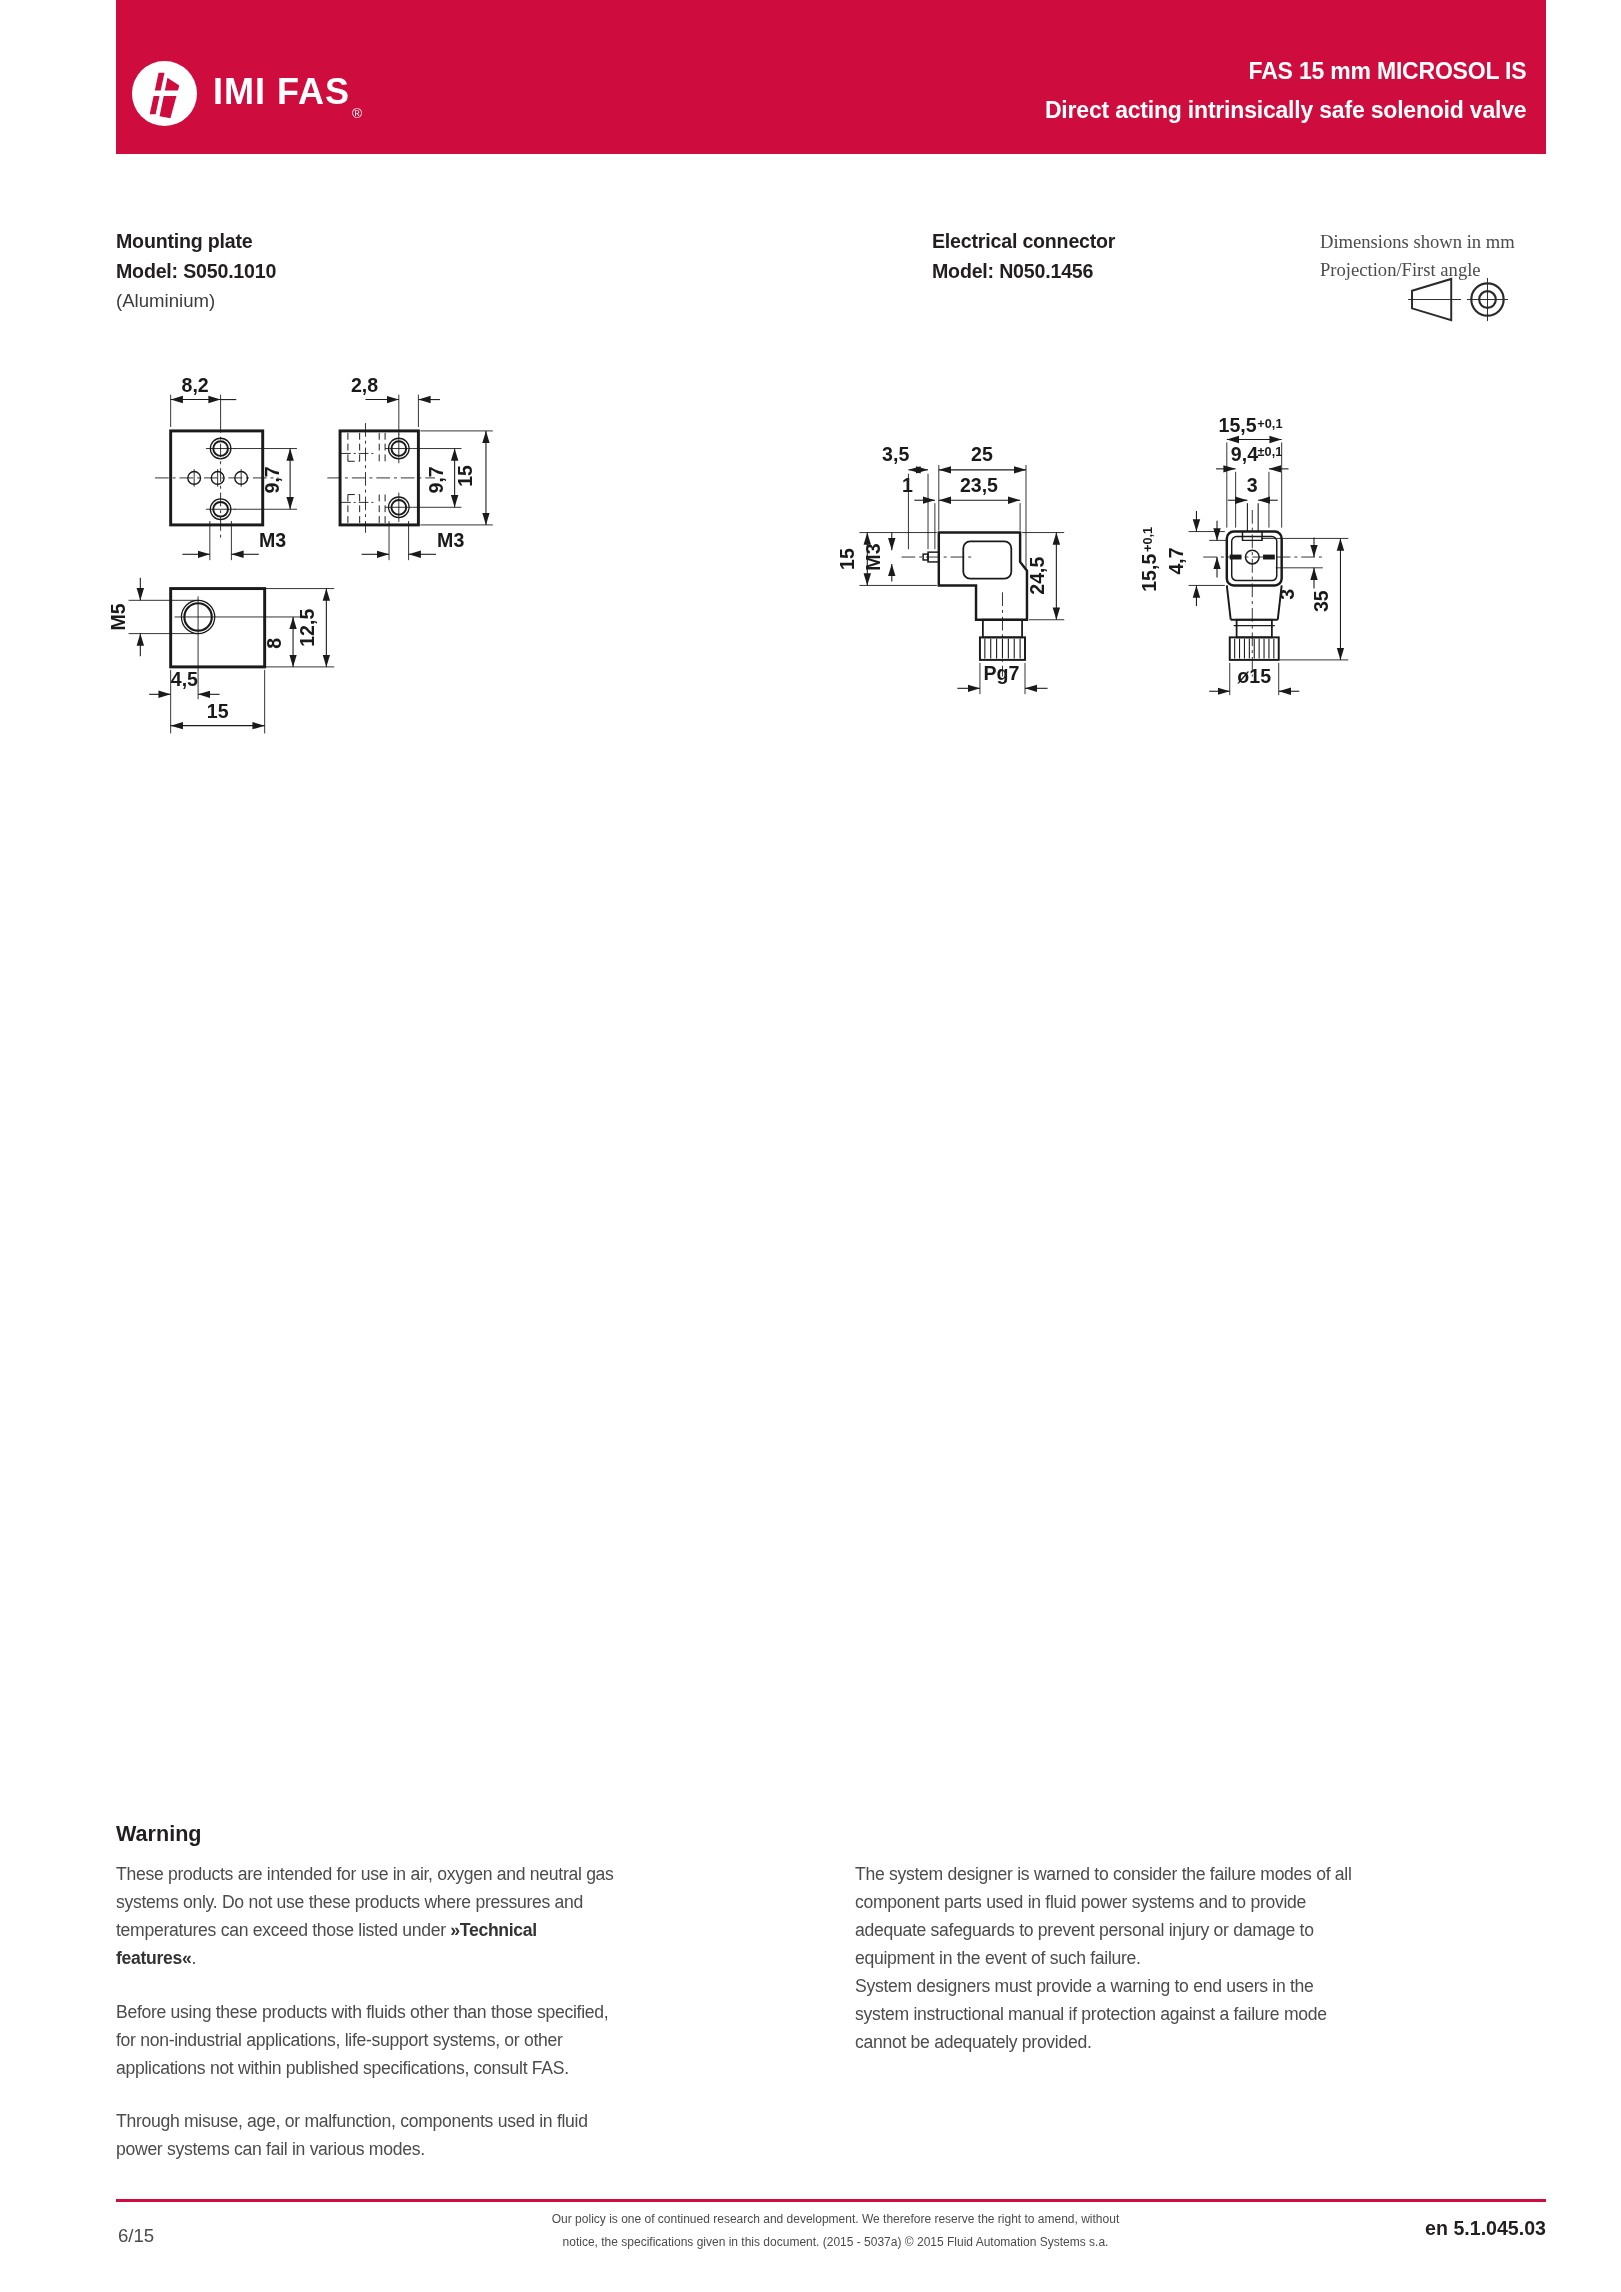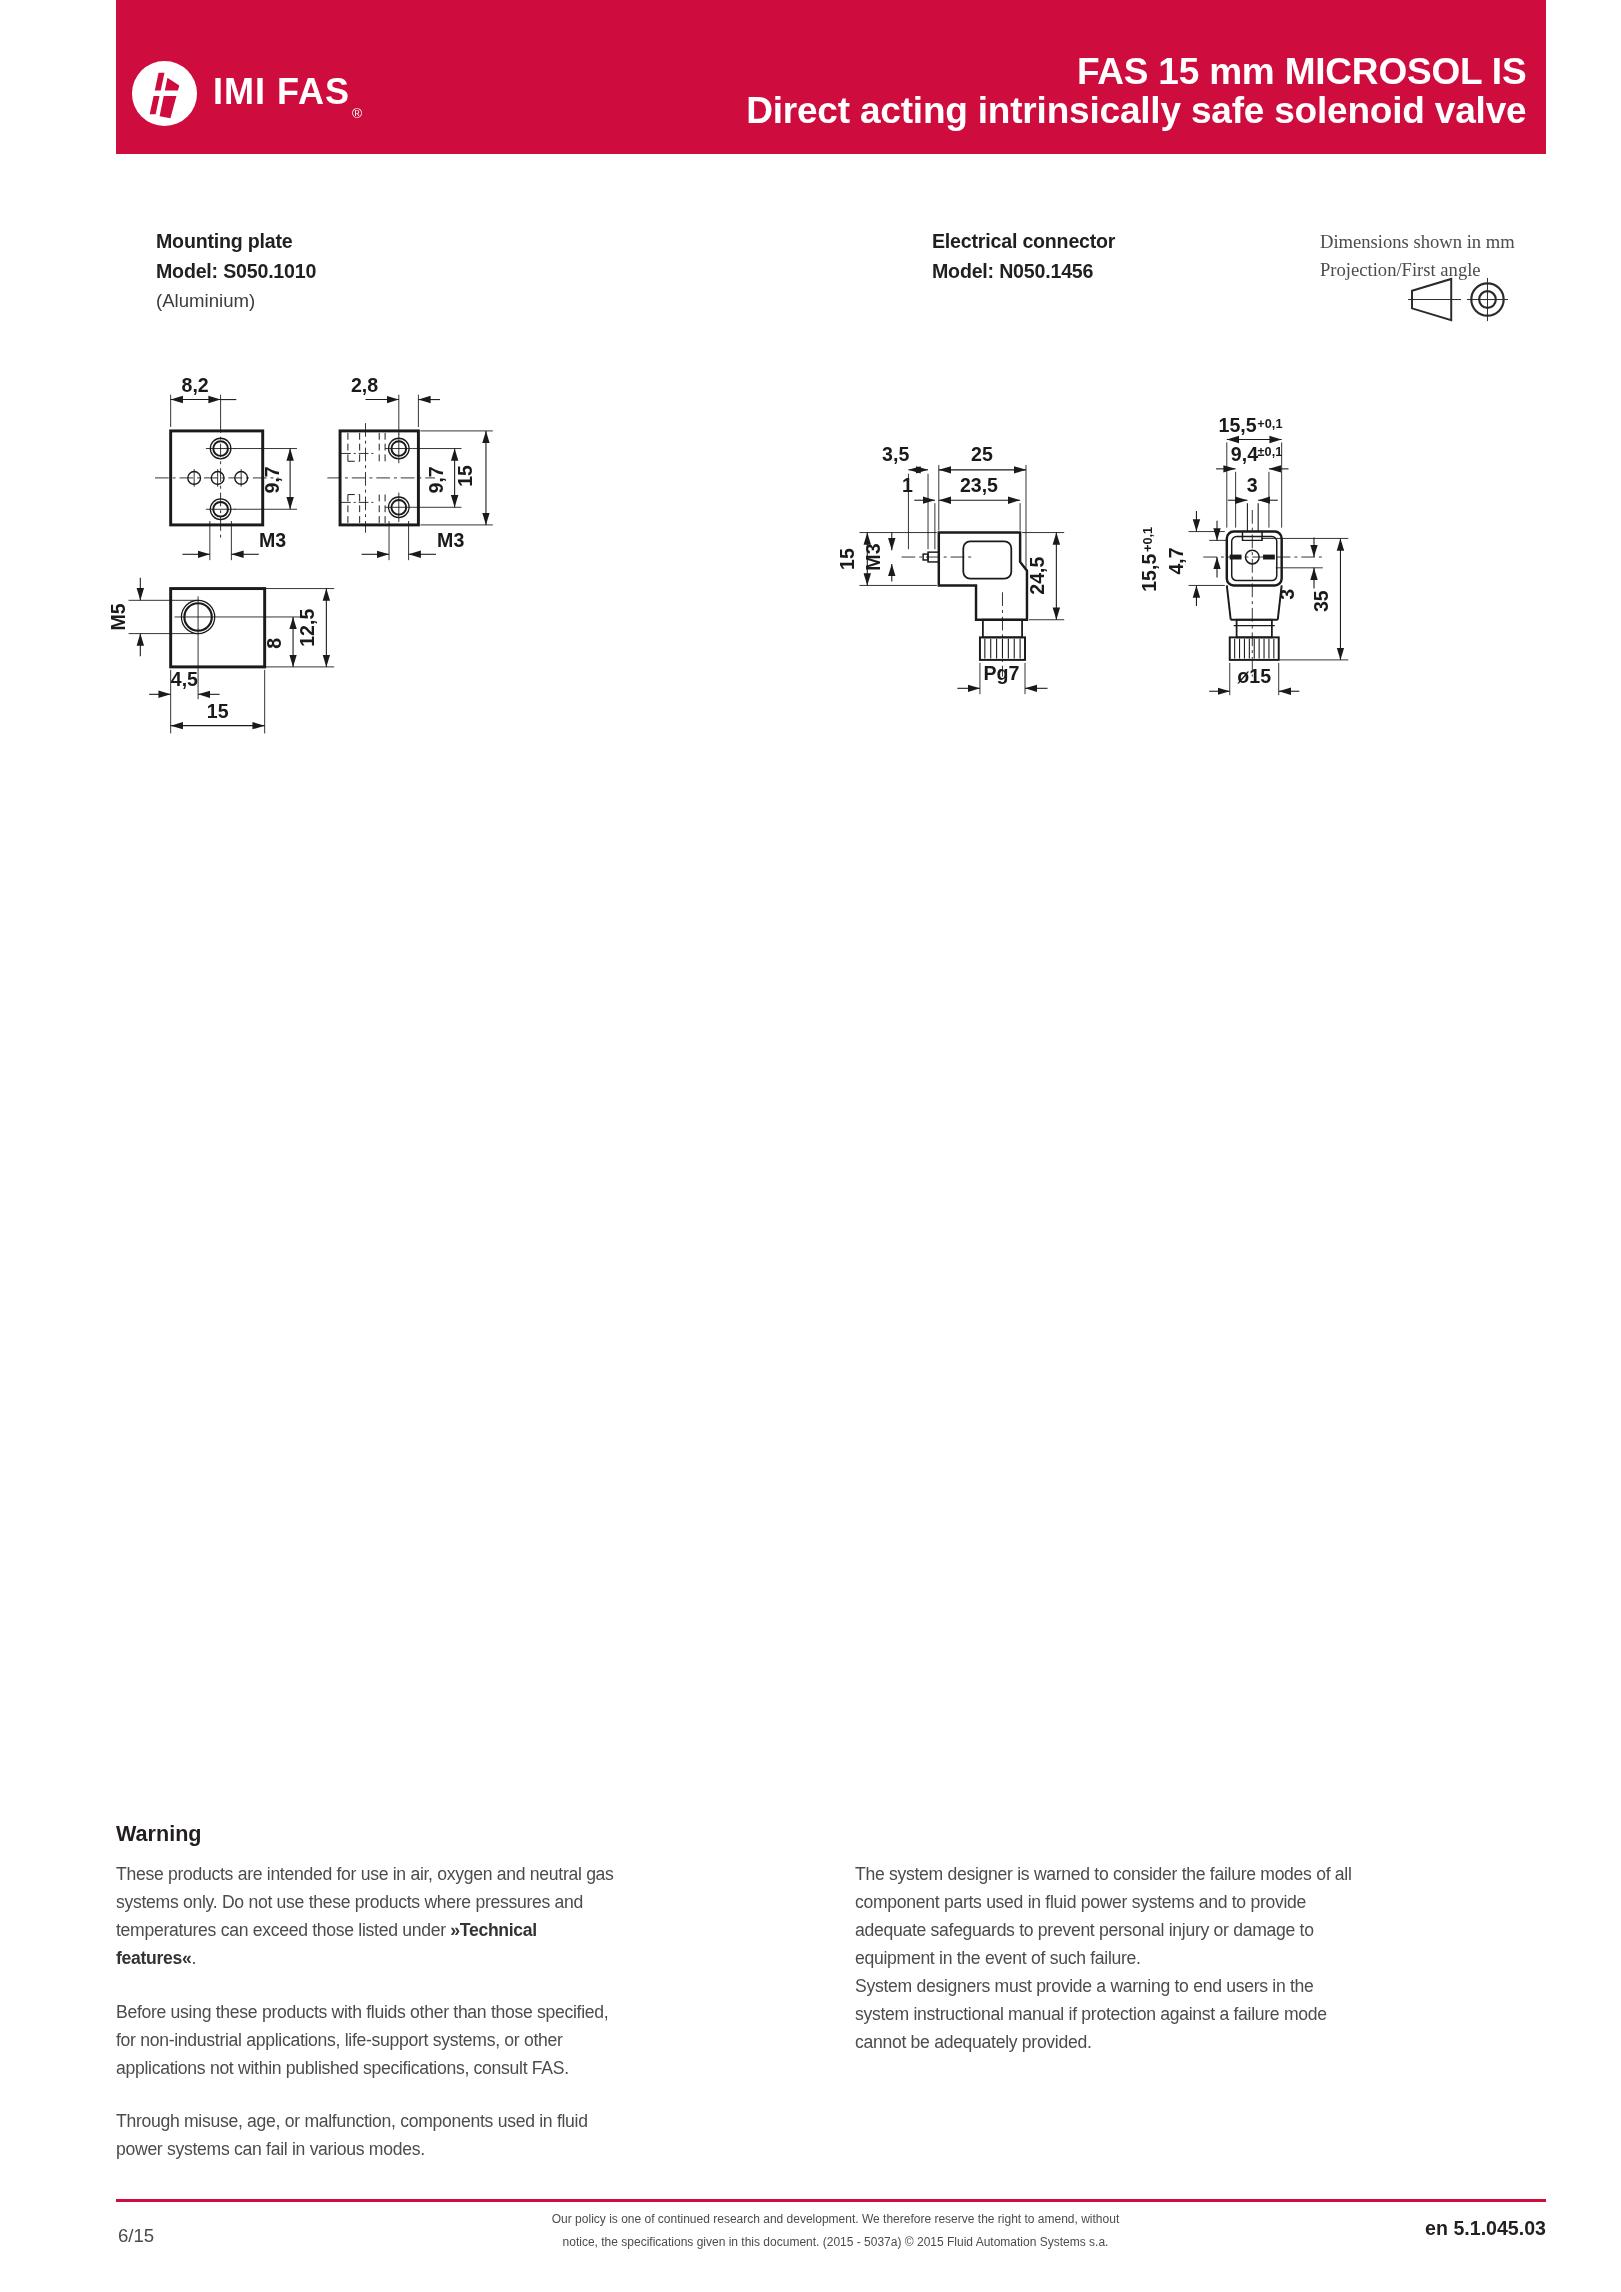--- a/index.html
+++ b/index.html
@@ -5,27 +5,27 @@
   html,body{margin:0;padding:0;background:#e8e8e8;}
   .page{
     position:relative;width:1621px;height:2293px;background:#ffffff;
     font-family:"Liberation Sans", sans-serif;color:#231f20;overflow:hidden;
   }
   
   .banner{position:absolute;left:116px;top:0;width:1430px;height:154px;background:#ce0c3e;}
   .logo{position:absolute;left:13.7px;top:59px;width:69px;height:69px;}
   .brand{position:absolute;left:97px;top:71px;color:#fff;font-size:36px;font-weight:bold;letter-spacing:1px;white-space:nowrap;}
   .brand .reg{display:inline-block;font-size:13.7px;font-weight:normal;transform:translateY(13.7px);margin-left:2px;}
-  .banner-titles{position:absolute;right:19.6px;top:52px;text-align:right;color:#fff;font-weight:bold;font-size:37px;line-height:39px;letter-spacing:-0.2px;white-space:nowrap;}
+  .banner-titles{position:absolute;right:19.6px;top:52px;text-align:right;color:#fff;font-weight:bold;font-size:23px;line-height:39px;letter-spacing:-0.2px;white-space:nowrap;}
   
   .sec{position:absolute;line-height:30px;white-space:nowrap;}
   .sec .t{font-size:19.6px;font-weight:bold;letter-spacing:-0.2px;}
   .sec .m{font-size:19.6px;font-weight:bold;letter-spacing:-0.2px;}
   .sec .sub{font-size:18.6px;font-weight:normal;color:#3c3c3c;}
-  .sec-mounting{left:116px;top:226px;margin-left:40px;}
+  .sec-mounting{left:116px;top:226px;}
   .sec-connector{left:888px;top:226px;margin-left:44px;}
   .dims-note{position:absolute;left:1320px;top:228px;font-size:18.6px;line-height:28px;color:#4c4c4c;white-space:nowrap;font-family:Liberation Serif, serif;}
   .proj{position:absolute;left:1408px;top:276px;width:108px;height:49px;}
   
   .drawing{position:absolute;}
   .d1{left:108px;top:372px;width:470px;height:392px;}
   .d2{left:833px;top:402px;width:529px;height:314px;}
   svg{overflow:visible;display:block;}
   svg text{font-family:"Liberation Sans", sans-serif;}
   

